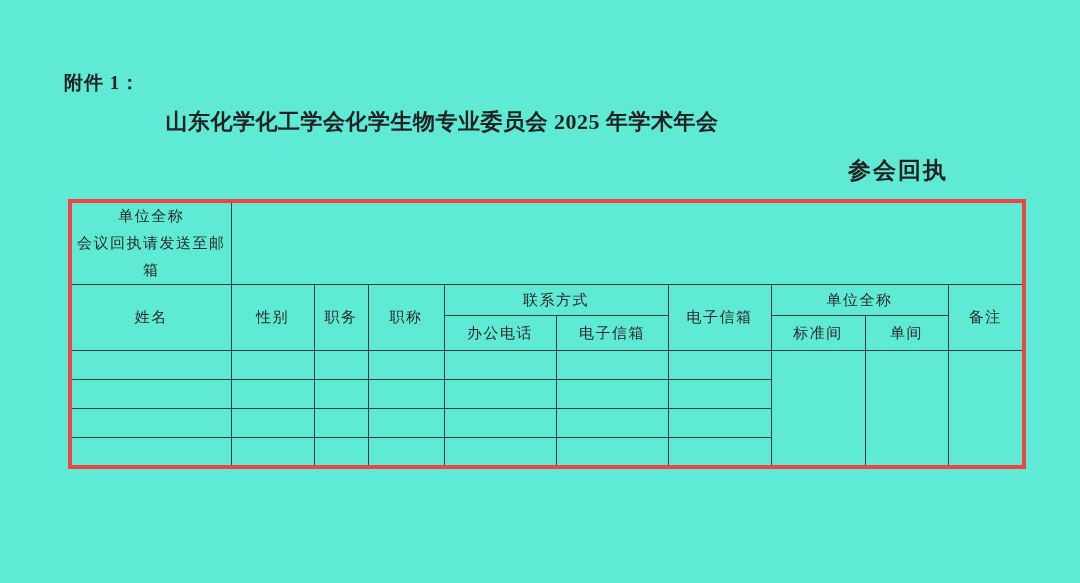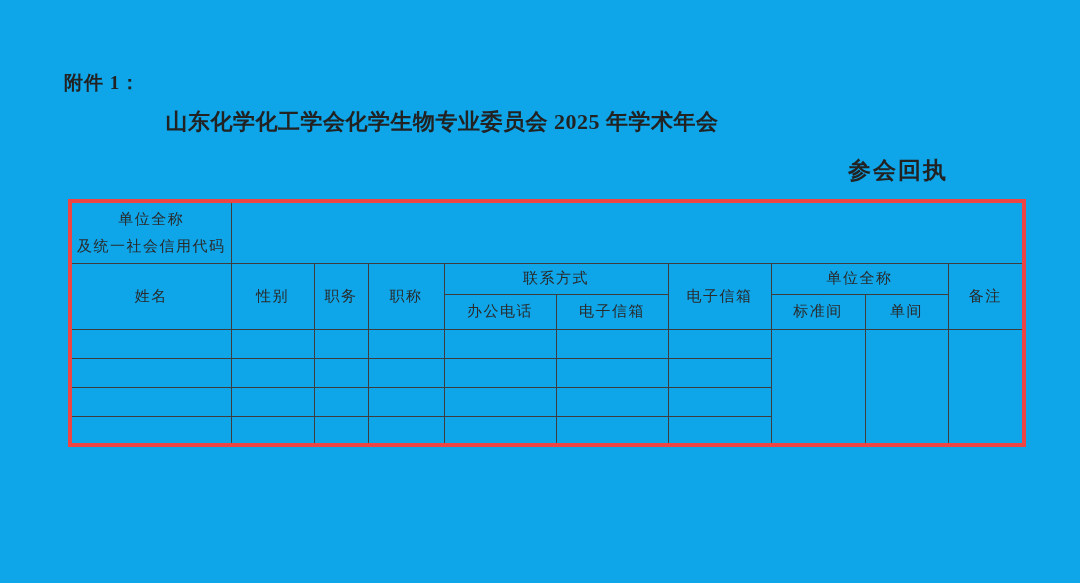--- a/index.html
+++ b/index.html
@@ -4,21 +4,21 @@
 <style>
   html, body {
     margin: 0;
     padding: 0;
     background: #ffffff;
   }
   .page {
     position: relative;
     width: 1080px;
     height: 583px;
-    background: #0ea5e9;
+    background: #5eead4;
     font-family: "Liberation Serif", serif;
     color: #222222;
     overflow: hidden;
   }
   .attachment-label {
     position: absolute;
     left: 64px;
     top: 70px;
     font-size: 19px;
     font-weight: bold;
@@ -98,21 +98,21 @@
       <col style="width:112px">
       <col style="width:103px">
       <col style="width:94px">
       <col style="width:83px">
       <col style="width:76px">
     </colgroup>
     <tbody>
       <tr class="row-unit">
         <td class="unit-label">
           <div>单位全称</div>
-          <div>及统一社会信用代码</div>
+          <div>会议回执请发送至邮箱</div>
         </td>
         <td colspan="9"></td>
       </tr>
 
       <tr class="row-head-a">
         <td rowspan="2">姓名</td>
         <td rowspan="2">性别</td>
         <td rowspan="2">职务</td>
         <td rowspan="2">职称</td>
         <td colspan="2">联系方式</td>

